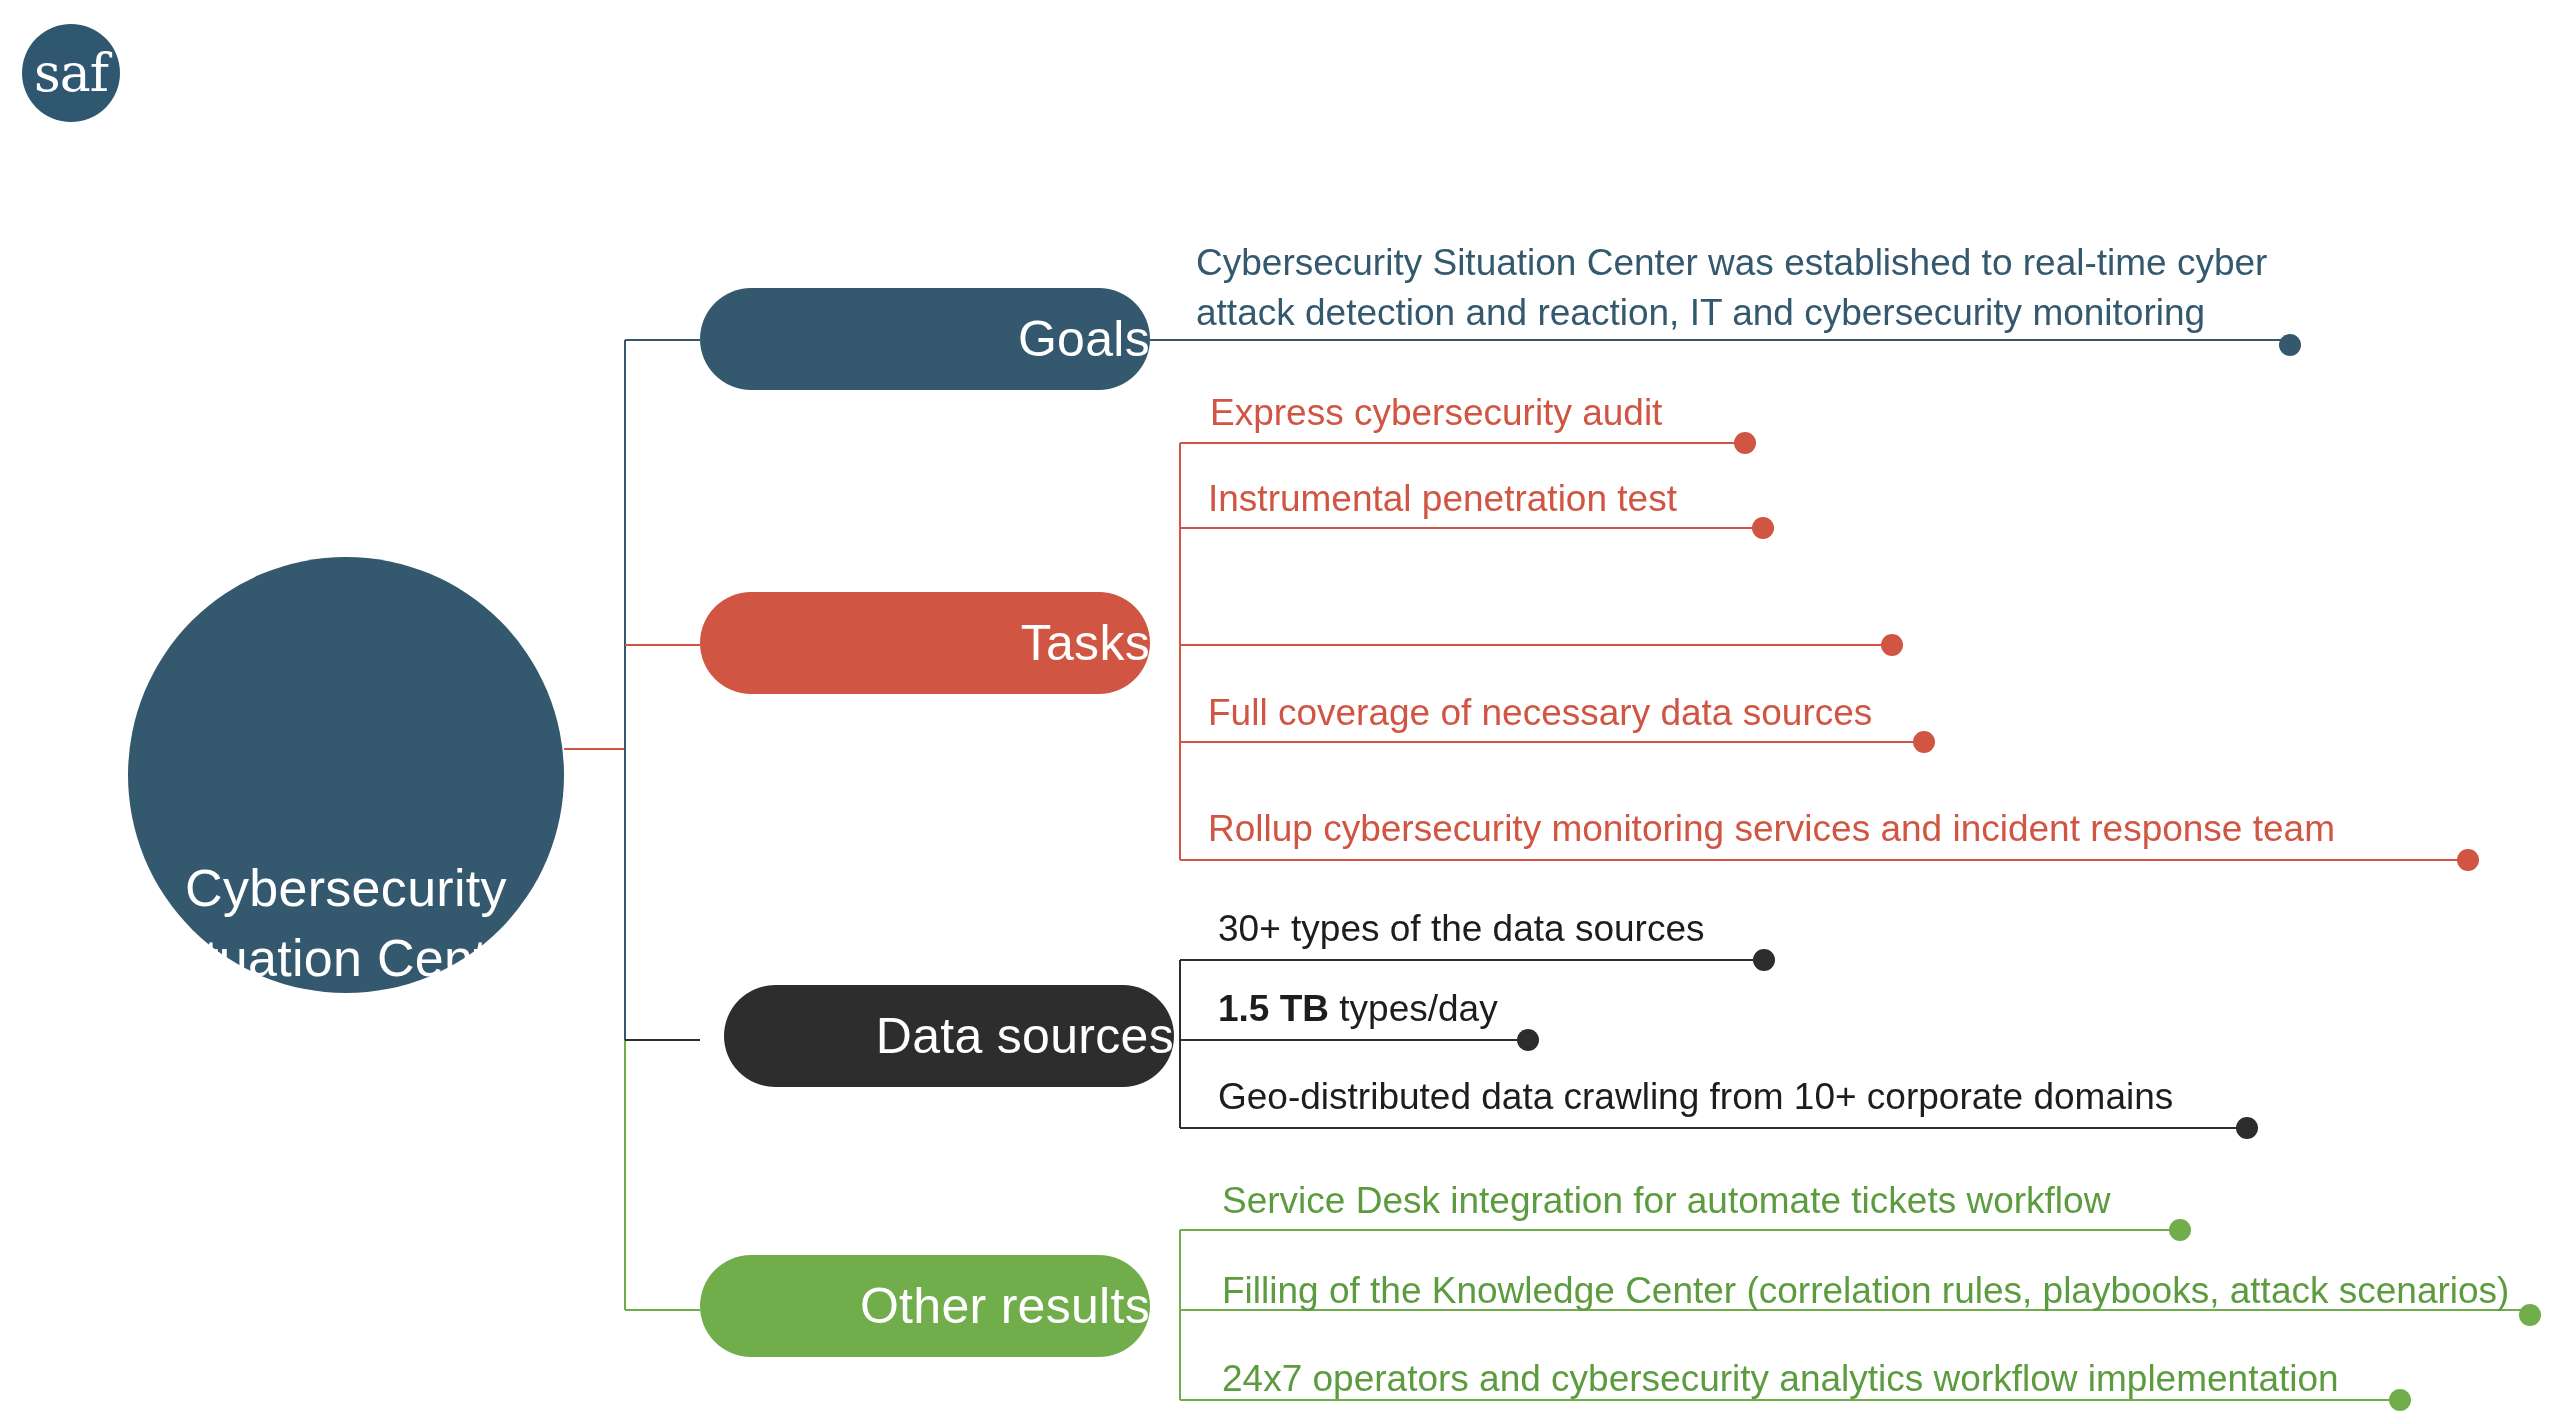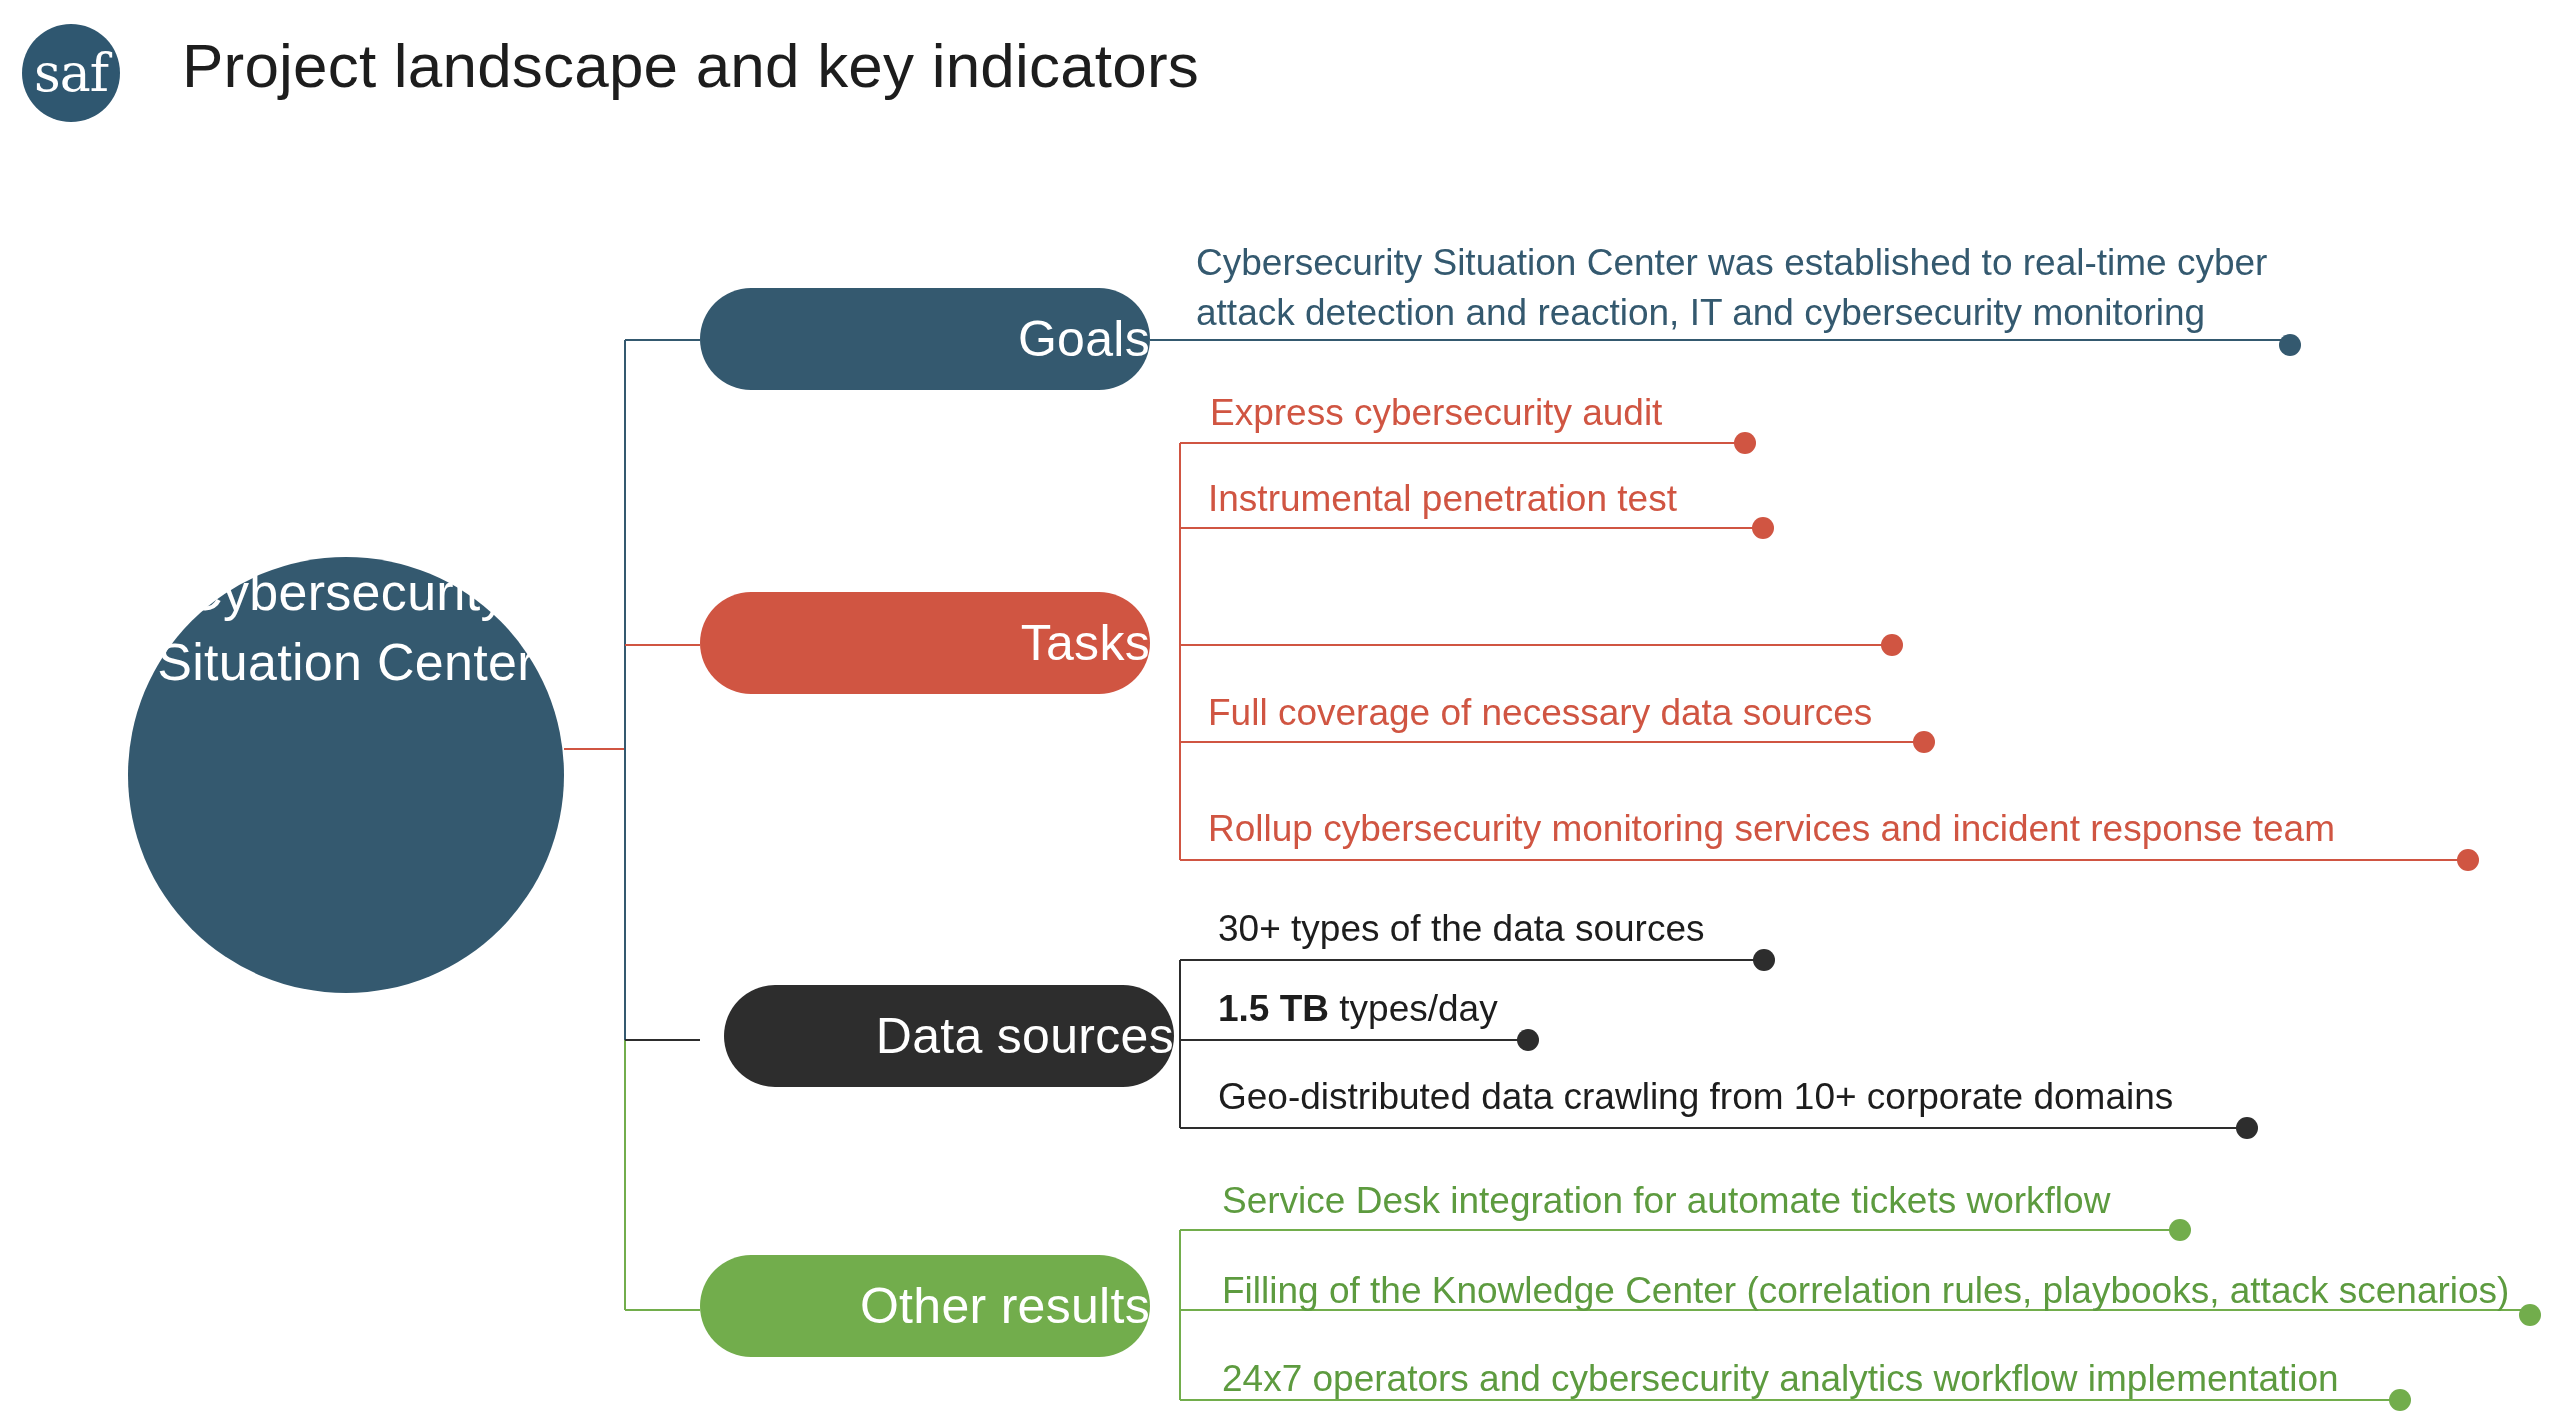--- a/index.html
+++ b/index.html
@@ -73,21 +73,21 @@
   .central-node {
     position: absolute;
     left: 128px;
     top: 557px;
     width: 436px;
     height: 436px;
     border-radius: 50%;
     background: #34596f;
     color: #ffffff;
     display: flex;
-    align-items: flex-start;
+    align-items: flex-end;
     justify-content: center;
     text-align: center;
     font-size: 52px;
     line-height: 1.35;
     letter-spacing: 0.3px;
   }
 
   
   .pill {
     position: absolute;
@@ -120,21 +120,20 @@
   .leaf.wrap { white-space: normal; }
   .leaf b { font-weight: bold; }
 </style>
 </head>
 <body>
 
 <div class="header">
   <div class="logo">
     <span class="a">saf</span>
   </div>
-  <div class="page-title">Project landscape and key indicators</div>
 </div>
 
 <div class="canvas">
 
   <svg class="connector-layer" viewBox="0 0 2558 1424" width="2558" height="1424">
 
     <path d="M564 749 L625 749" stroke="#d05542" stroke-width="2" fill="none"></path>
     <path d="M625 340 L625 1040" stroke="#34596f" stroke-width="2" fill="none"></path>
     <path d="M625 1040 L625 1310" stroke="#72ad4c" stroke-width="2" fill="none"></path>
 

